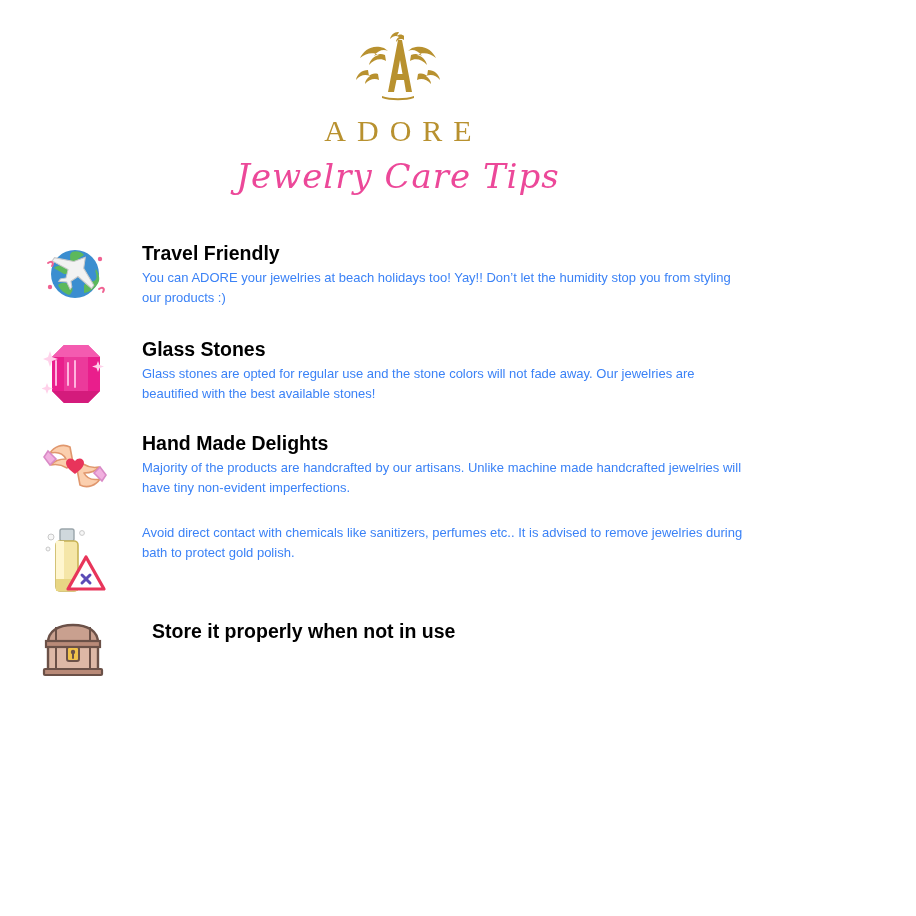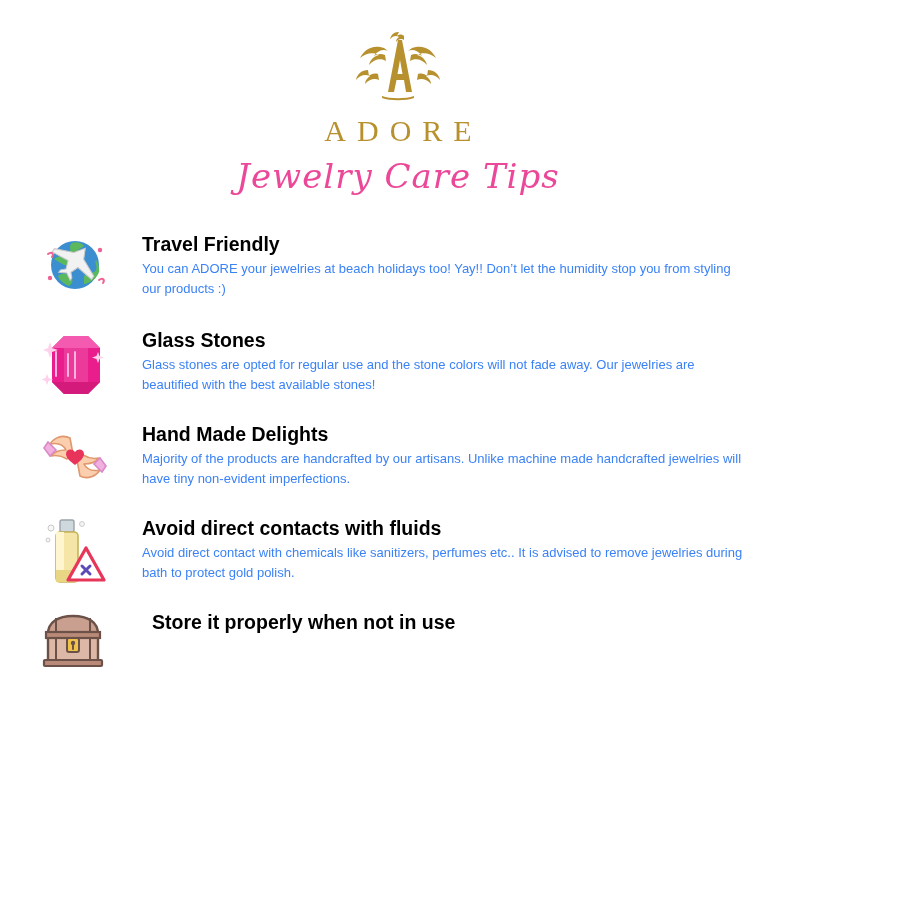--- a/index.html
+++ b/index.html
@@ -50,21 +50,21 @@
     margin-top: 8px;
     font-family: "DejaVu Serif", serif;
     font-style: italic;
     font-size: 34px;
     color: #ec4899;
     letter-spacing: 1px;
   }
 
   
   .tips {
-    margin-top: 32px;
+    margin-top: 41px;
     padding: 0 48px 0 36px;
     box-sizing: border-box;
   }
   .tip {
     display: flex;
     align-items: flex-start;
     margin-bottom: 18px;
   }
   .tip-icon {
     width: 78px;
@@ -218,21 +218,20 @@
             <circle cx="6" cy="24" r="2"></circle>
           </g>
           <path d="M44 32 L62 64 L26 64 Z" fill="#ffffff" stroke="#e8355a" stroke-width="3.2" stroke-linejoin="round"></path>
           <g stroke="#5b4bb6" stroke-width="3" stroke-linecap="round">
             <path d="M40 50 L48 58"></path>
             <path d="M48 50 L40 58"></path>
           </g>
         </svg>
       </div>
       <div class="tip-body">
-        <p class="tip-title">Avoid direct contacts with fluids</p>
         <p class="tip-text">Avoid direct contact with chemicals like sanitizers, perfumes etc.. It is advised to remove jewelries during bath to protect gold polish.</p>
       </div>
     </div>
 
     <div class="tip tip-store">
       <div class="tip-icon">
         <svg width="70" height="62" viewBox="0 0 70 62" xmlns="http://www.w3.org/2000/svg">
           <path d="M8 24 C8 12 18 6 33 6 C48 6 58 12 58 24 Z" fill="#c9a08f" stroke="#6b5148" stroke-width="2.4"></path>
           <rect x="8" y="24" width="50" height="28" fill="#ddb8a6" stroke="#6b5148" stroke-width="2.4"></rect>
           <rect x="6" y="22" width="54" height="6" fill="#b98a78" stroke="#6b5148" stroke-width="2.2"></rect>

